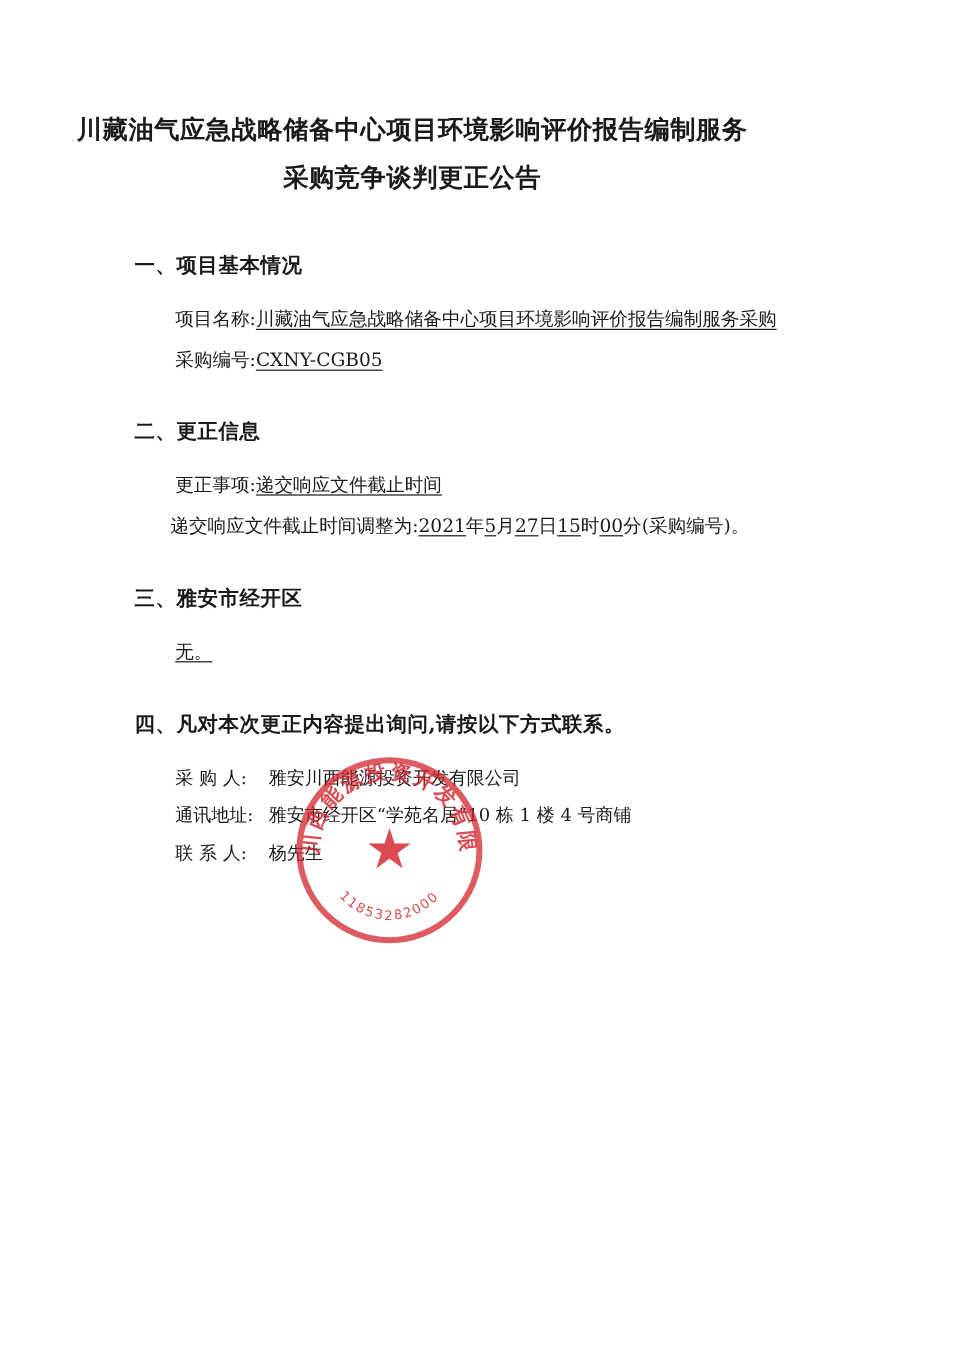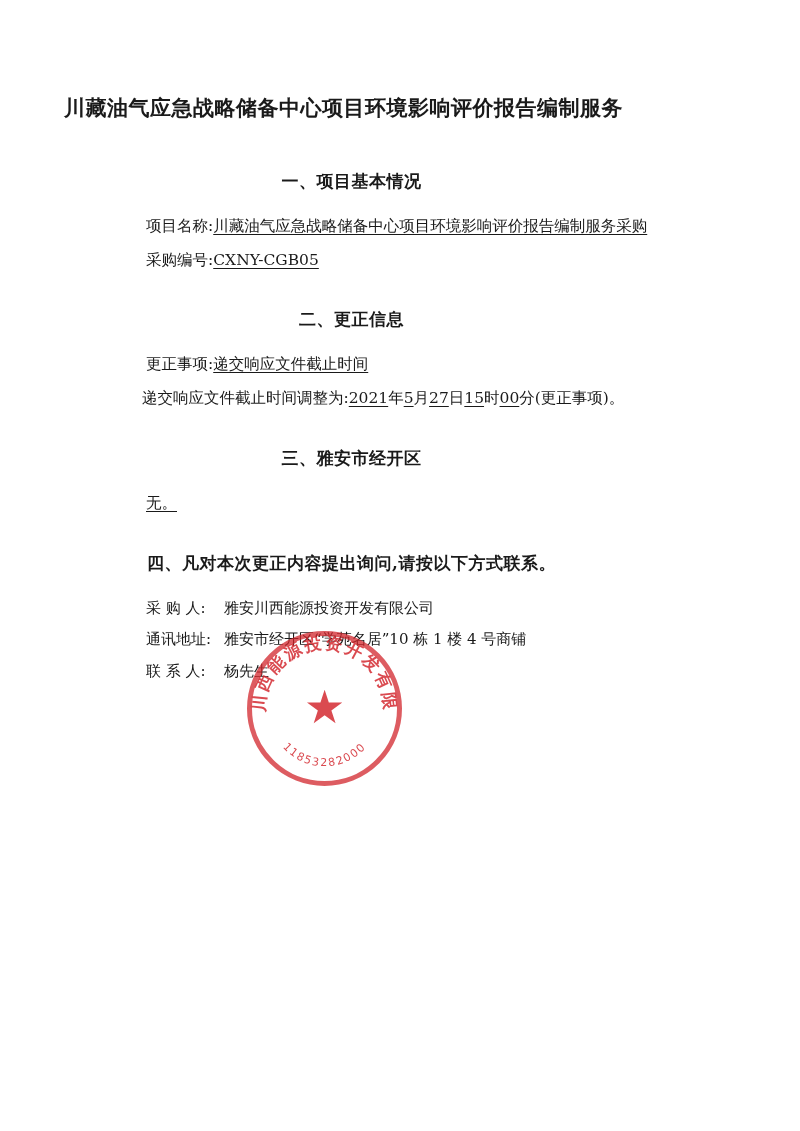--- a/index.html
+++ b/index.html
@@ -41,21 +41,20 @@
   .body-area {
     margin-top: 42px;
     padding-left: 112px;
     padding-right: 96px;
   }
   .section-heading {
     font-weight: bold;
     font-size: 17px;
     margin: 0 0 18px 0;
     letter-spacing: 0.5px;
-    text-align: center;
   }
   .section-block {
     margin-bottom: 32px;
   }
   .para {
     font-size: 15.5px;
     line-height: 2.05;
     margin: 0 0 2px 0;
     padding-left: 34px;
     white-space: nowrap;
@@ -96,34 +95,35 @@
     display: block;
   }
 </style>
 </head>
 <body>
 
 <div class="page">
 
   <h1 class="doc-title">
     <span class="line">川藏油气应急战略储备中心项目环境影响评价报告编制服务</span>
+    <span class="line">采购竞争谈判更正公告</span>
   </h1>
 
   <div class="body-area">
 
     <div class="section-block">
       <div class="section-heading">一、项目基本情况</div>
       <p class="para"><span>项目名称:</span><span class="u">川藏油气应急战略储备中心项目环境影响评价报告编制服务采购</span></p>
       <p class="para"><span>采购编号:</span><span class="u">CXNY-CGB05</span></p>
     </div>
 
     <div class="section-block">
       <div class="section-heading">二、更正信息</div>
       <p class="para"><span>更正事项:</span><span class="u">递交响应文件截止时间</span></p>
-      <p class="para para-tight"><span>递交响应文件截止时间调整为:</span><span class="u">2021</span><span>年</span><span class="u">5</span><span>月</span><span class="u">27</span><span>日</span><span class="u">15</span><span>时</span><span class="u">00</span><span>分</span><span>(更正事项)。</span></p>
+      <p class="para para-tight"><span>递交响应文件截止时间调整为:</span><span class="u">2021</span><span>年</span><span class="u">5</span><span>月</span><span class="u">27</span><span>日</span><span class="u">15</span><span>时</span><span class="u">00</span><span>分</span><span>(采购编号)。</span></p>
     </div>
 
     <div class="section-block">
       <div class="section-heading">三、雅安市经开区</div>
       <p class="para"><span class="u">无。</span></p>
     </div>
 
     <div class="section-block">
       <div class="section-heading">四、凡对本次更正内容提出询问,请按以下方式联系。</div>
       <p class="contact-line"><span class="contact-label">采 购 人:</span><span>雅安川西能源投资开发有限公司</span></p>

